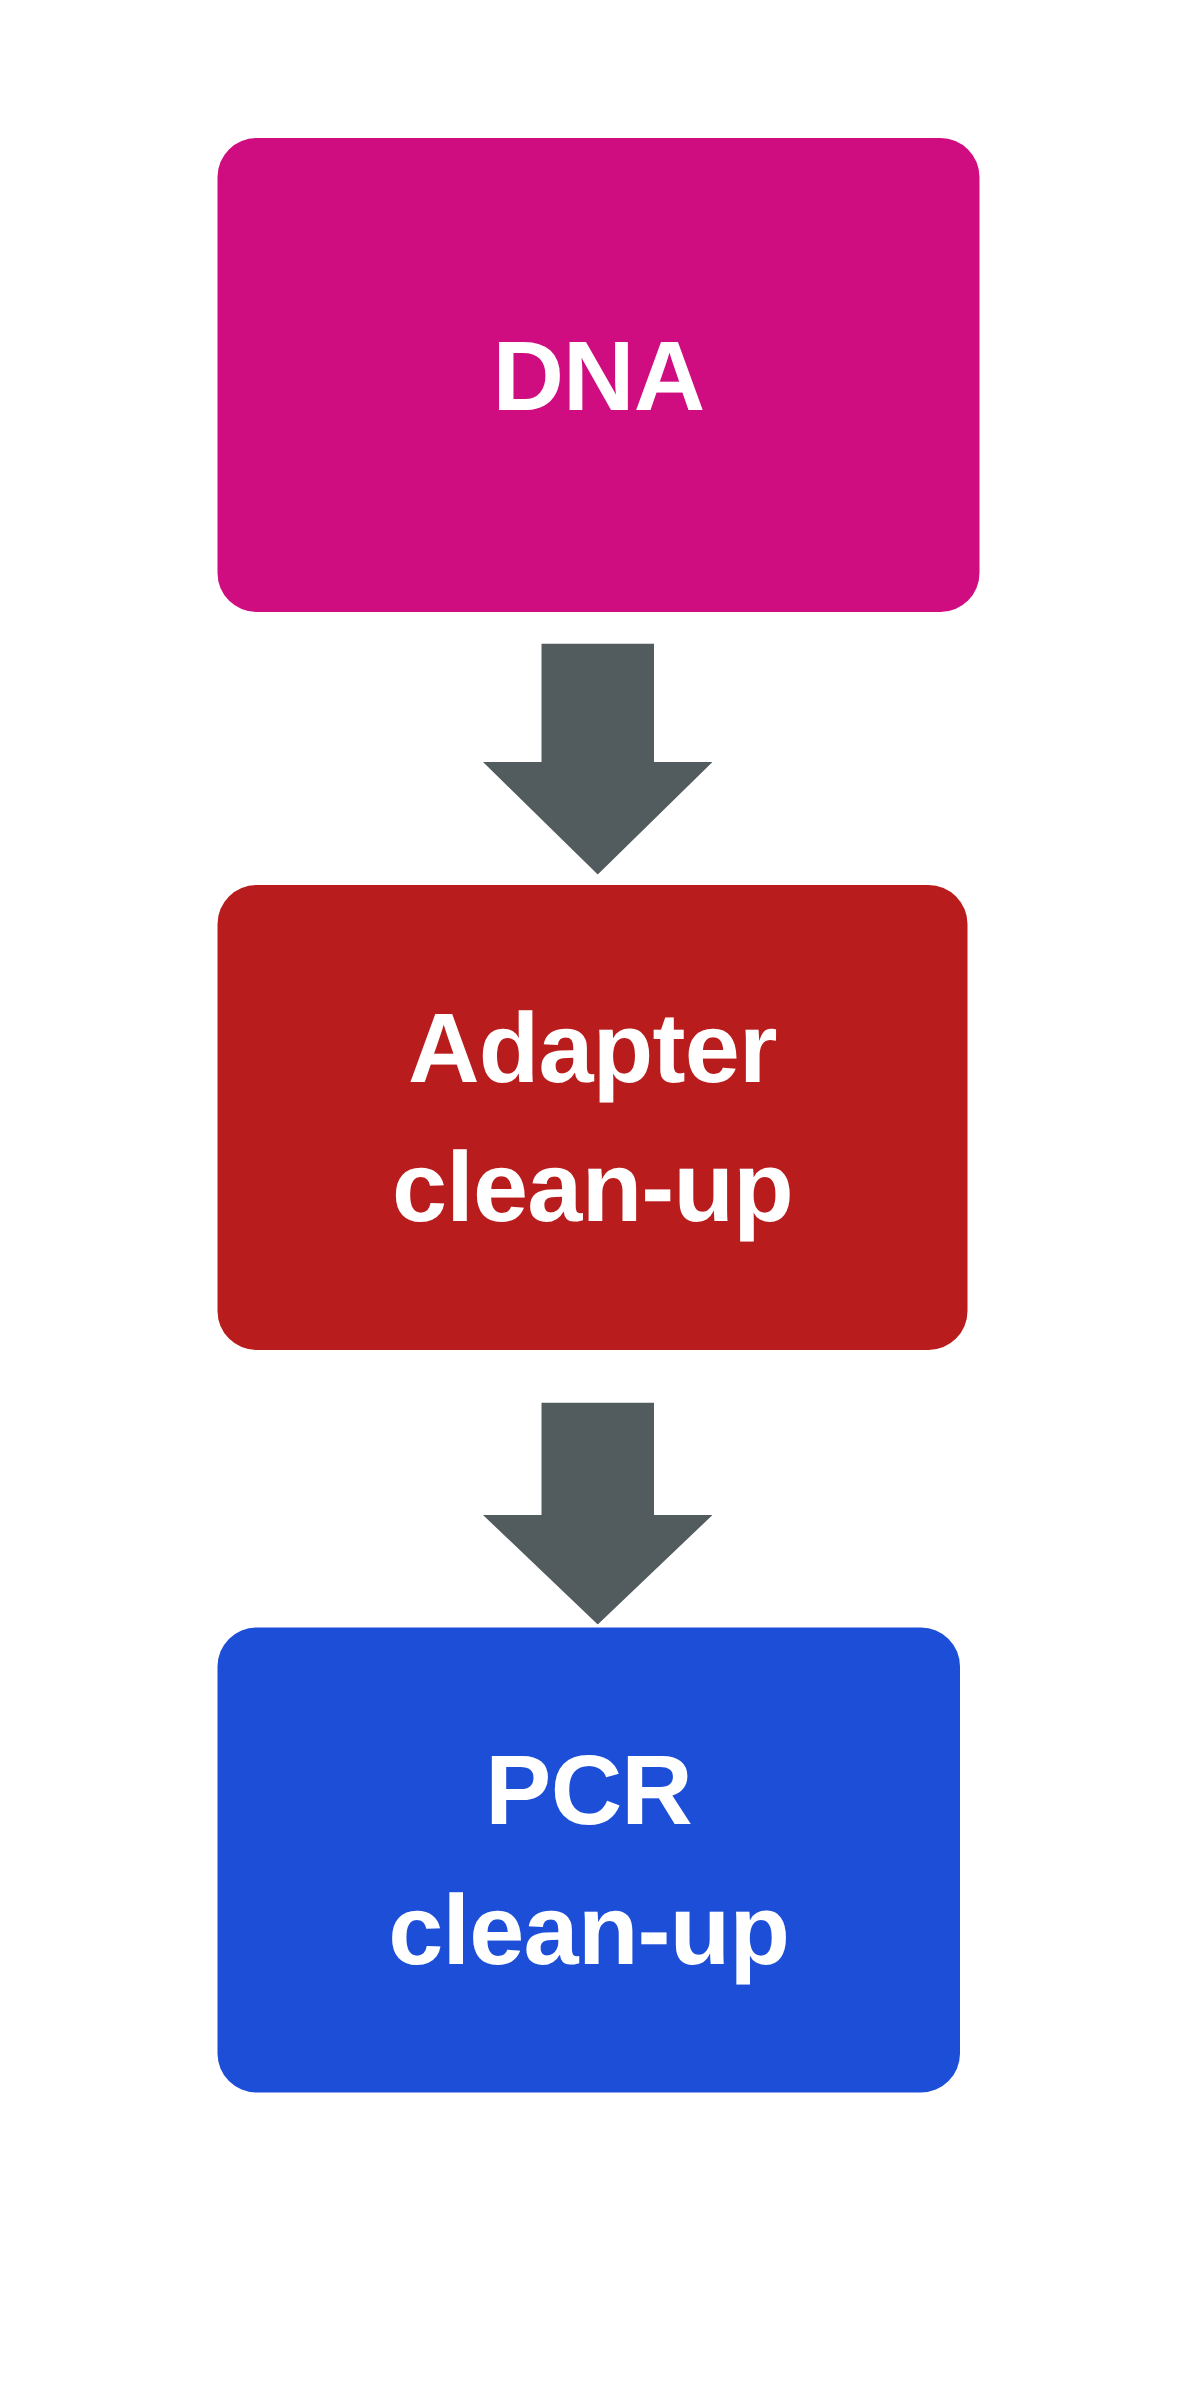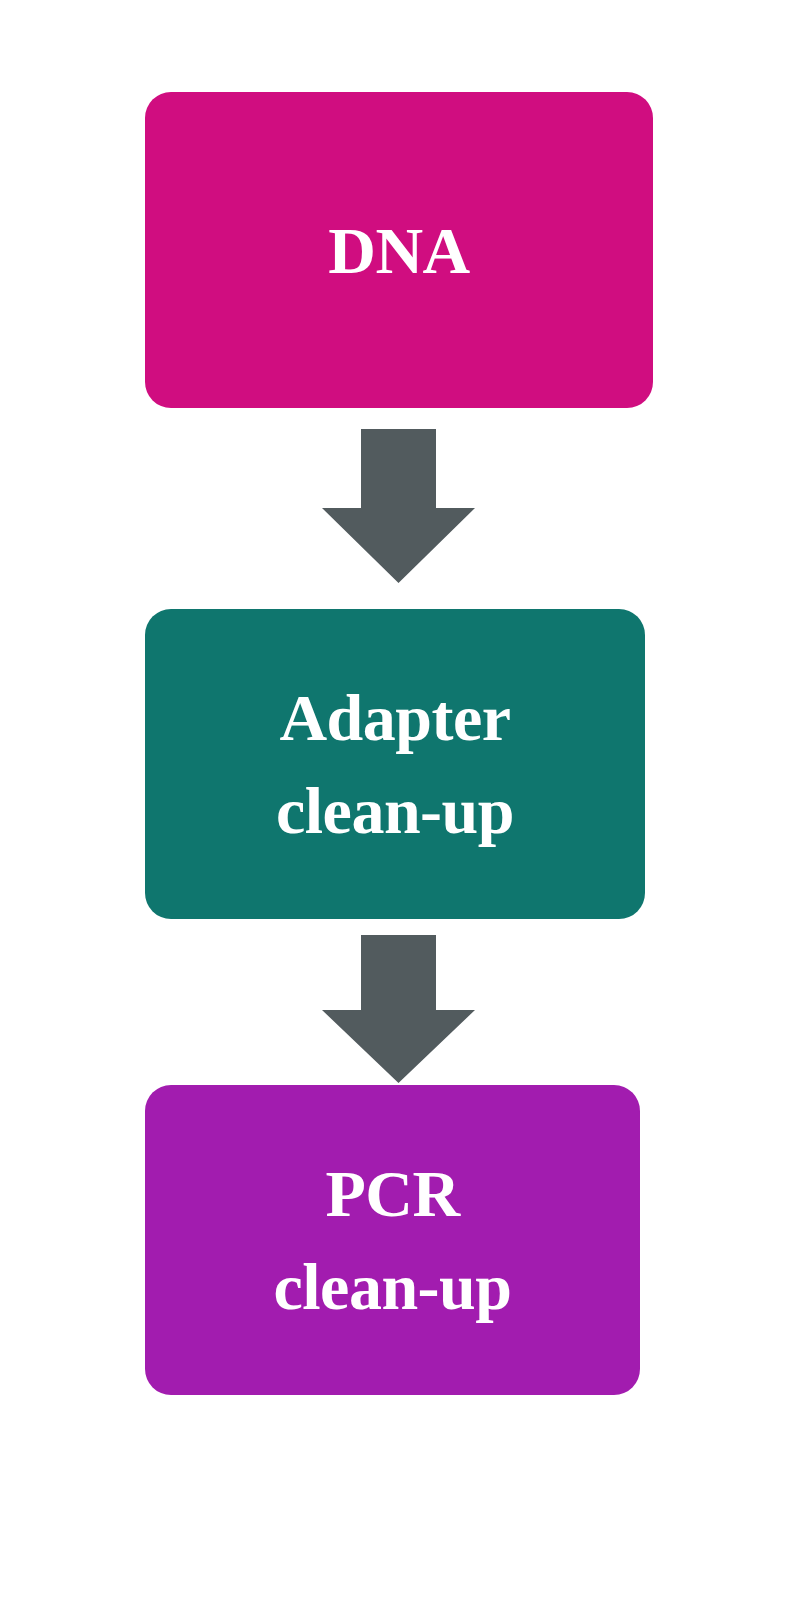--- a/index.html
+++ b/index.html
@@ -31,21 +31,20 @@
     font-weight: bold;
     font-size: 66px;
     line-height: 93px;
     text-align: center;
     letter-spacing: -0.5px;
     -webkit-font-smoothing: antialiased;
   }
   .flow-step .step-line {
     display: block;
     white-space: nowrap;
-    font-family: Liberation Serif, serif;
   }
 
   
   #step-0 { left: 145px; top: 92px;   width: 508px; height: 316px; }
   #step-1 { left: 145px; top: 590px;  width: 500px; height: 310px; }
   #step-2 { left: 145px; top: 1085px; width: 495px; height: 310px; }
 
   
   .flow-arrow {
     position: absolute;
@@ -63,29 +62,29 @@
   <div id="step-0" class="flow-step" style="background-color: rgb(208, 13, 128); color: rgb(255, 255, 255);">
     <span class="step-line">DNA</span>
   </div>
 
   <div id="arrow-0" class="flow-arrow">
     <svg viewBox="0 0 153 154" preserveAspectRatio="none" aria-hidden="true">
       <polygon points="39,0 114,0 114,79 153,79 76.5,154 0,79 39,79" fill="#525B5E"></polygon>
     </svg>
   </div>
 
-  <div id="step-1" class="flow-step" style="background-color: #0f766e; color: rgb(255, 255, 255); margin-top: 19px;">
+  <div id="step-1" class="flow-step" style="background-color: #b91c1c; color: rgb(255, 255, 255);">
     <span class="step-line">Adapter</span>
     <span class="step-line">clean-up</span>
   </div>
 
   <div id="arrow-1" class="flow-arrow">
     <svg viewBox="0 0 153 148" preserveAspectRatio="none" aria-hidden="true">
       <polygon points="39,0 114,0 114,75 153,75 76.5,148 0,75 39,75" fill="#525B5E"></polygon>
     </svg>
   </div>
 
-  <div id="step-2" class="flow-step" style="background-color: #a21caf; color: rgb(255, 255, 255);">
+  <div id="step-2" class="flow-step" style="background-color: #1d4ed8; color: rgb(255, 255, 255);">
     <span class="step-line">PCR</span>
     <span class="step-line">clean-up</span>
   </div>
 
 </div>
 
 </body></html>

